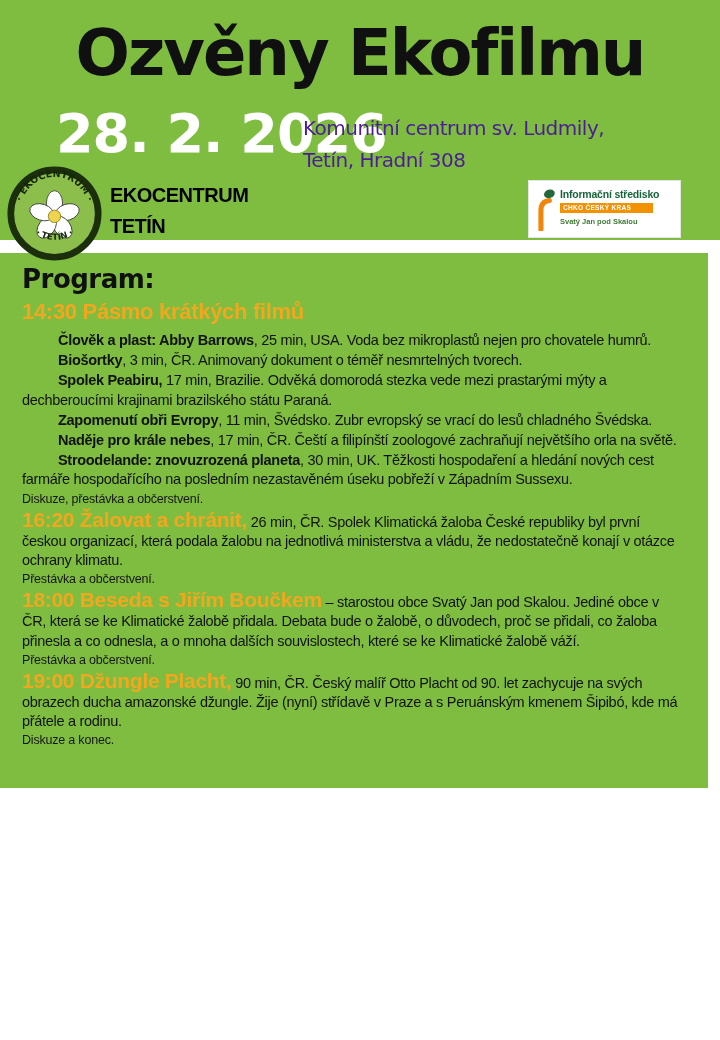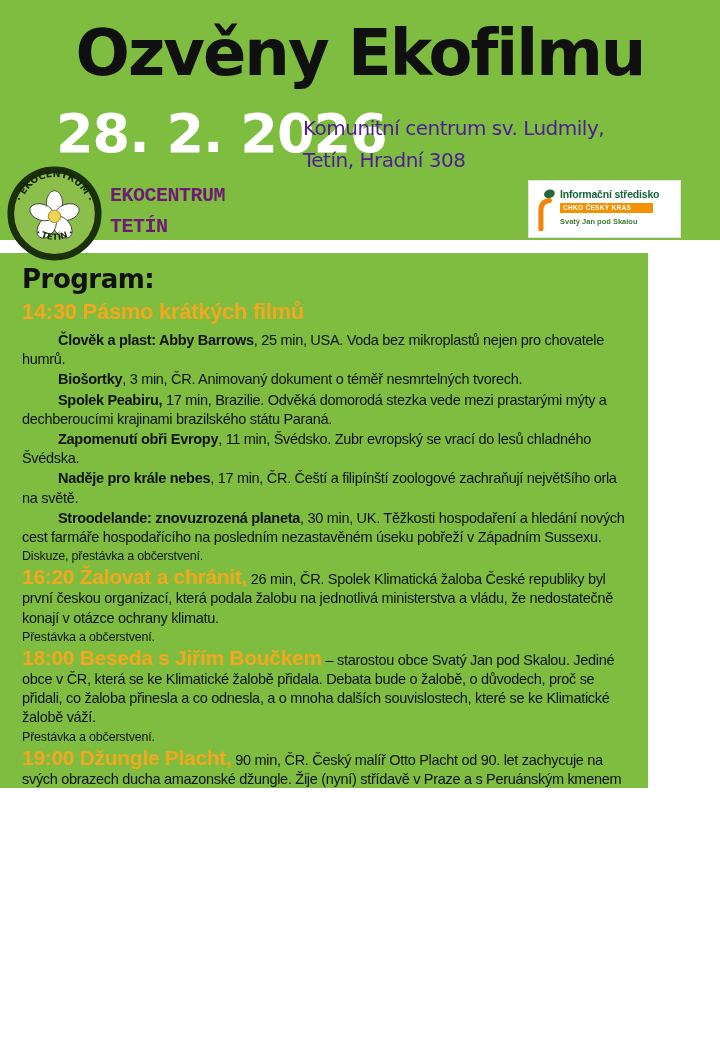--- a/index.html
+++ b/index.html
@@ -9,34 +9,34 @@
   .header{position:absolute;left:0;top:0;width:720px;height:240px;background:#7EBD40;}
   .title{position:absolute;left:0;top:16px;width:720px;text-align:center;
          font-family:"DejaVu Sans",sans-serif;font-size:64px;font-weight:600;
          letter-spacing:-2px;color:#101010;}
   .date{position:absolute;left:56px;top:102px;font-family:"DejaVu Sans",sans-serif;
         font-size:54px;font-weight:600;color:#fff;letter-spacing:-1px;}
   .venue{position:absolute;left:303px;top:112px;color:#4c1d95;
          font-family:"DejaVu Sans",sans-serif;font-size:20px;font-weight:500;
          line-height:32px;letter-spacing:-0.5px;}
   .eko-badge{position:absolute;left:7px;top:166px;width:95px;height:95px;z-index:5;}
-  .eko-name{position:absolute;left:110px;top:180px;font-family:Liberation Mono, monospace;
-            font-size:20px;font-weight:600;color:#701a75;line-height:31px;letter-spacing:-0.5px;}
+  .eko-name{position:absolute;left:110px;top:180px;font-family:Liberation Sans, sans-serif;
+            font-size:20px;font-weight:600;color:#000000;line-height:31px;letter-spacing:-0.5px;}
   .infobox{position:absolute;left:528px;top:180px;width:153px;height:58px;background:#fff;
            box-shadow:0 0 0 1px #e4e4e4 inset;}
   .info-fig{position:absolute;left:7px;top:7px;width:22px;height:44px;}
   .info-title{position:absolute;left:32px;top:8px;font-size:10.5px;font-weight:bold;
               color:#17653A;letter-spacing:-0.2px;}
   .info-band{position:absolute;left:32px;top:23px;width:90px;height:10px;background:#F39200;
              color:#fff;font-size:6.5px;font-weight:bold;line-height:10px;padding-left:3px;
              letter-spacing:0.3px;}
   .info-sub{position:absolute;left:32px;top:37px;font-size:7.5px;color:#3F7A34;font-weight:bold;}
   .white-strip{position:absolute;left:0;top:240px;width:720px;height:13px;background:#fff;}
   
-  .program{position:absolute;left:0;top:253px;width:648px;height:535px;background:#7EBD40;
+  .program{position:absolute;left:0;top:253px;width:708px;height:535px;background:#7EBD40;
            box-sizing:border-box;padding:11px 22px 0;overflow:hidden;}
   .program h2{margin:0 0 5px;font-family:"DejaVu Sans",sans-serif;font-size:26px;
               font-weight:700;color:#101010;letter-spacing:-0.5px;}
   .time-head{margin:0 0 6px;font-size:22px;font-weight:bold;color:#F2A71E;letter-spacing:-0.3px;}
   .film{margin:0 0 1px;font-size:14.5px;line-height:19.2px;letter-spacing:-0.3px;color:#121212;}
   .film b{font-weight:bold;margin-left:36px;}
   .time-inline{font-size:21px;font-weight:bold;color:#F2A71E;letter-spacing:-0.3px;}
   .note{margin:2px 0 4px;font-size:12.5px;color:#161616;letter-spacing:-0.2px;}
   
   .footer{position:absolute;left:0;top:788px;width:720px;height:252px;background:#fff;}

